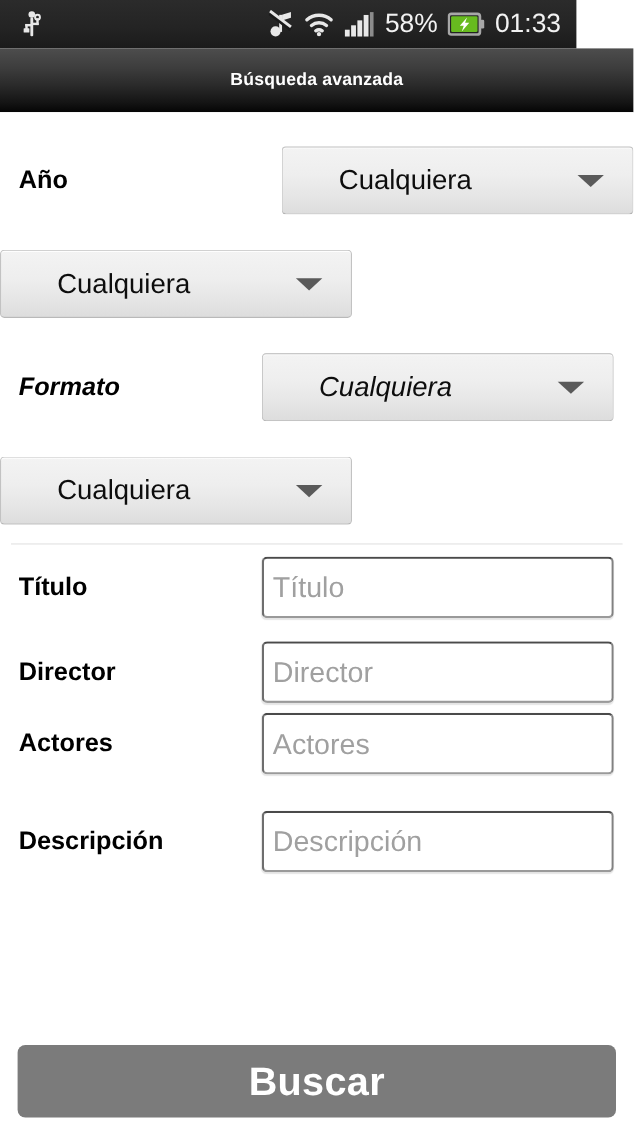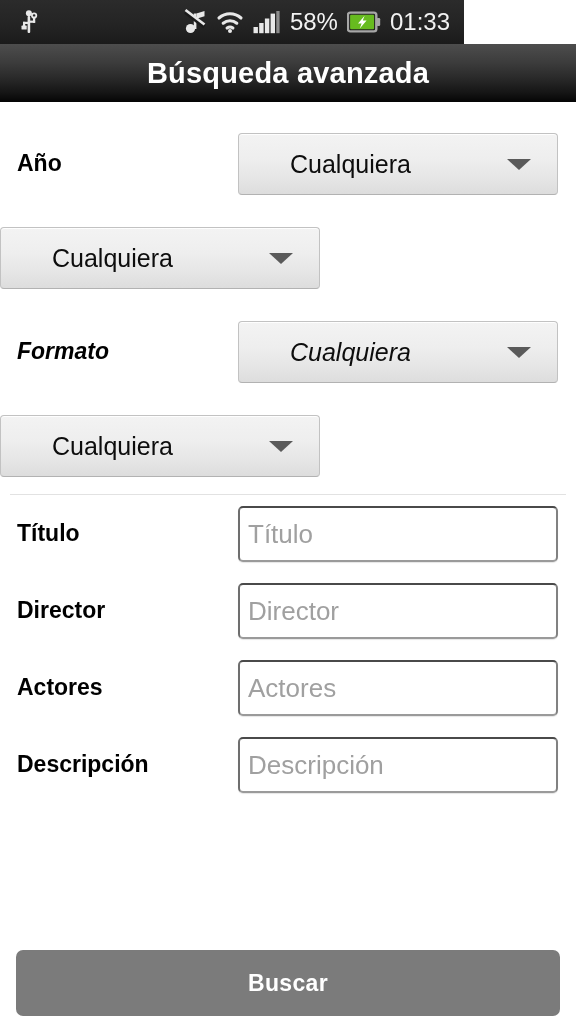--- a/index.html
+++ b/index.html
@@ -16,21 +16,21 @@
     position: relative;
     width: 576px;
     height: 1024px;
     background: #ffffff;
   }
 
   
   #status-bar {
     position: absolute;
     top: 0; left: 0;
-    width: 464px;
+    width: 524px;
     height: 44px;
     background: linear-gradient(to bottom, #2b2b2b 0%, #242424 55%, #1b1b1b 100%);
     display: flex;
     align-items: center;
     padding: 0 14px 0 18px;
   }
   #status-left { display: flex; align-items: center; flex: 0 0 auto; }
   #status-spacer { flex: 1 1 auto; }
   #status-right { display: flex; align-items: center; gap: 9px; flex: 0 0 auto; }
 
@@ -57,21 +57,21 @@
     height: 58px;
     background: linear-gradient(to bottom,
         #4d4d4d 0%, #4a4a4a 6%, #3c3c3c 32%,
         #2a2a2a 58%, #151515 84%, #050505 100%);
     display: flex;
     align-items: center;
     justify-content: center;
   }
   #title-text {
     color: #ffffff;
-    font-size: 29px;
+    font-size: 16px;
     font-weight: bold;
     letter-spacing: 0.2px;
     line-height: 1;
   }
 
   
   #form {
     position: absolute;
     top: 102px; left: 0;
     width: 576px;
@@ -172,21 +172,21 @@
     border-radius: 7px;
     background: #7b7b7b;
     display: flex;
     align-items: center;
     justify-content: center;
     cursor: pointer;
     border: none;
   }
   #search-button-label {
     color: #ffffff;
-    font-size: 23px;
+    font-size: 36px;
     font-weight: bold;
     letter-spacing: 0.3px;
     line-height: 1;
   }
 </style>
 </head>
 <body>
 
 <div id="screen">
 
@@ -258,21 +258,21 @@
       <span class="sb-text">01:33</span>
     </div>
   </div>
 
   <div id="title-bar">
     <div id="title-text">Búsqueda avanzada</div>
   </div>
 
   <div id="form">
 
-    <div class="row" style="top:31px;height:62px;">
+    <div class="row" style="top:31px;height:62px;justify-content:space-between;">
       <div class="row-label">Año</div>
       <div class="spinner">
         <span class="spinner-value">Cualquiera</span>
         <span class="spinner-arrow"></span>
       </div>
     </div>
 
     <div class="row" style="top:125px;height:62px;">
       <div class="spinner">
         <span class="spinner-value">Cualquiera</span>
@@ -304,21 +304,21 @@
       </div>
     </div>
 
     <div class="row" style="top:481px;height:56px;">
       <div class="row-label">Director</div>
       <div class="tf">
         <span class="tf-placeholder">Director</span>
       </div>
     </div>
 
-    <div class="row" style="top:558px;height:56px;align-items:center;">
+    <div class="row" style="top:546px;height:56px;align-items:center;">
       <div class="row-label">Actores</div>
       <div class="tf">
         <span class="tf-placeholder">Actores</span>
       </div>
     </div>
 
     <div class="row" style="top:635px;height:56px;">
       <div class="row-label">Descripción</div>
       <div class="tf">
         <span class="tf-placeholder">Descripción</span>

